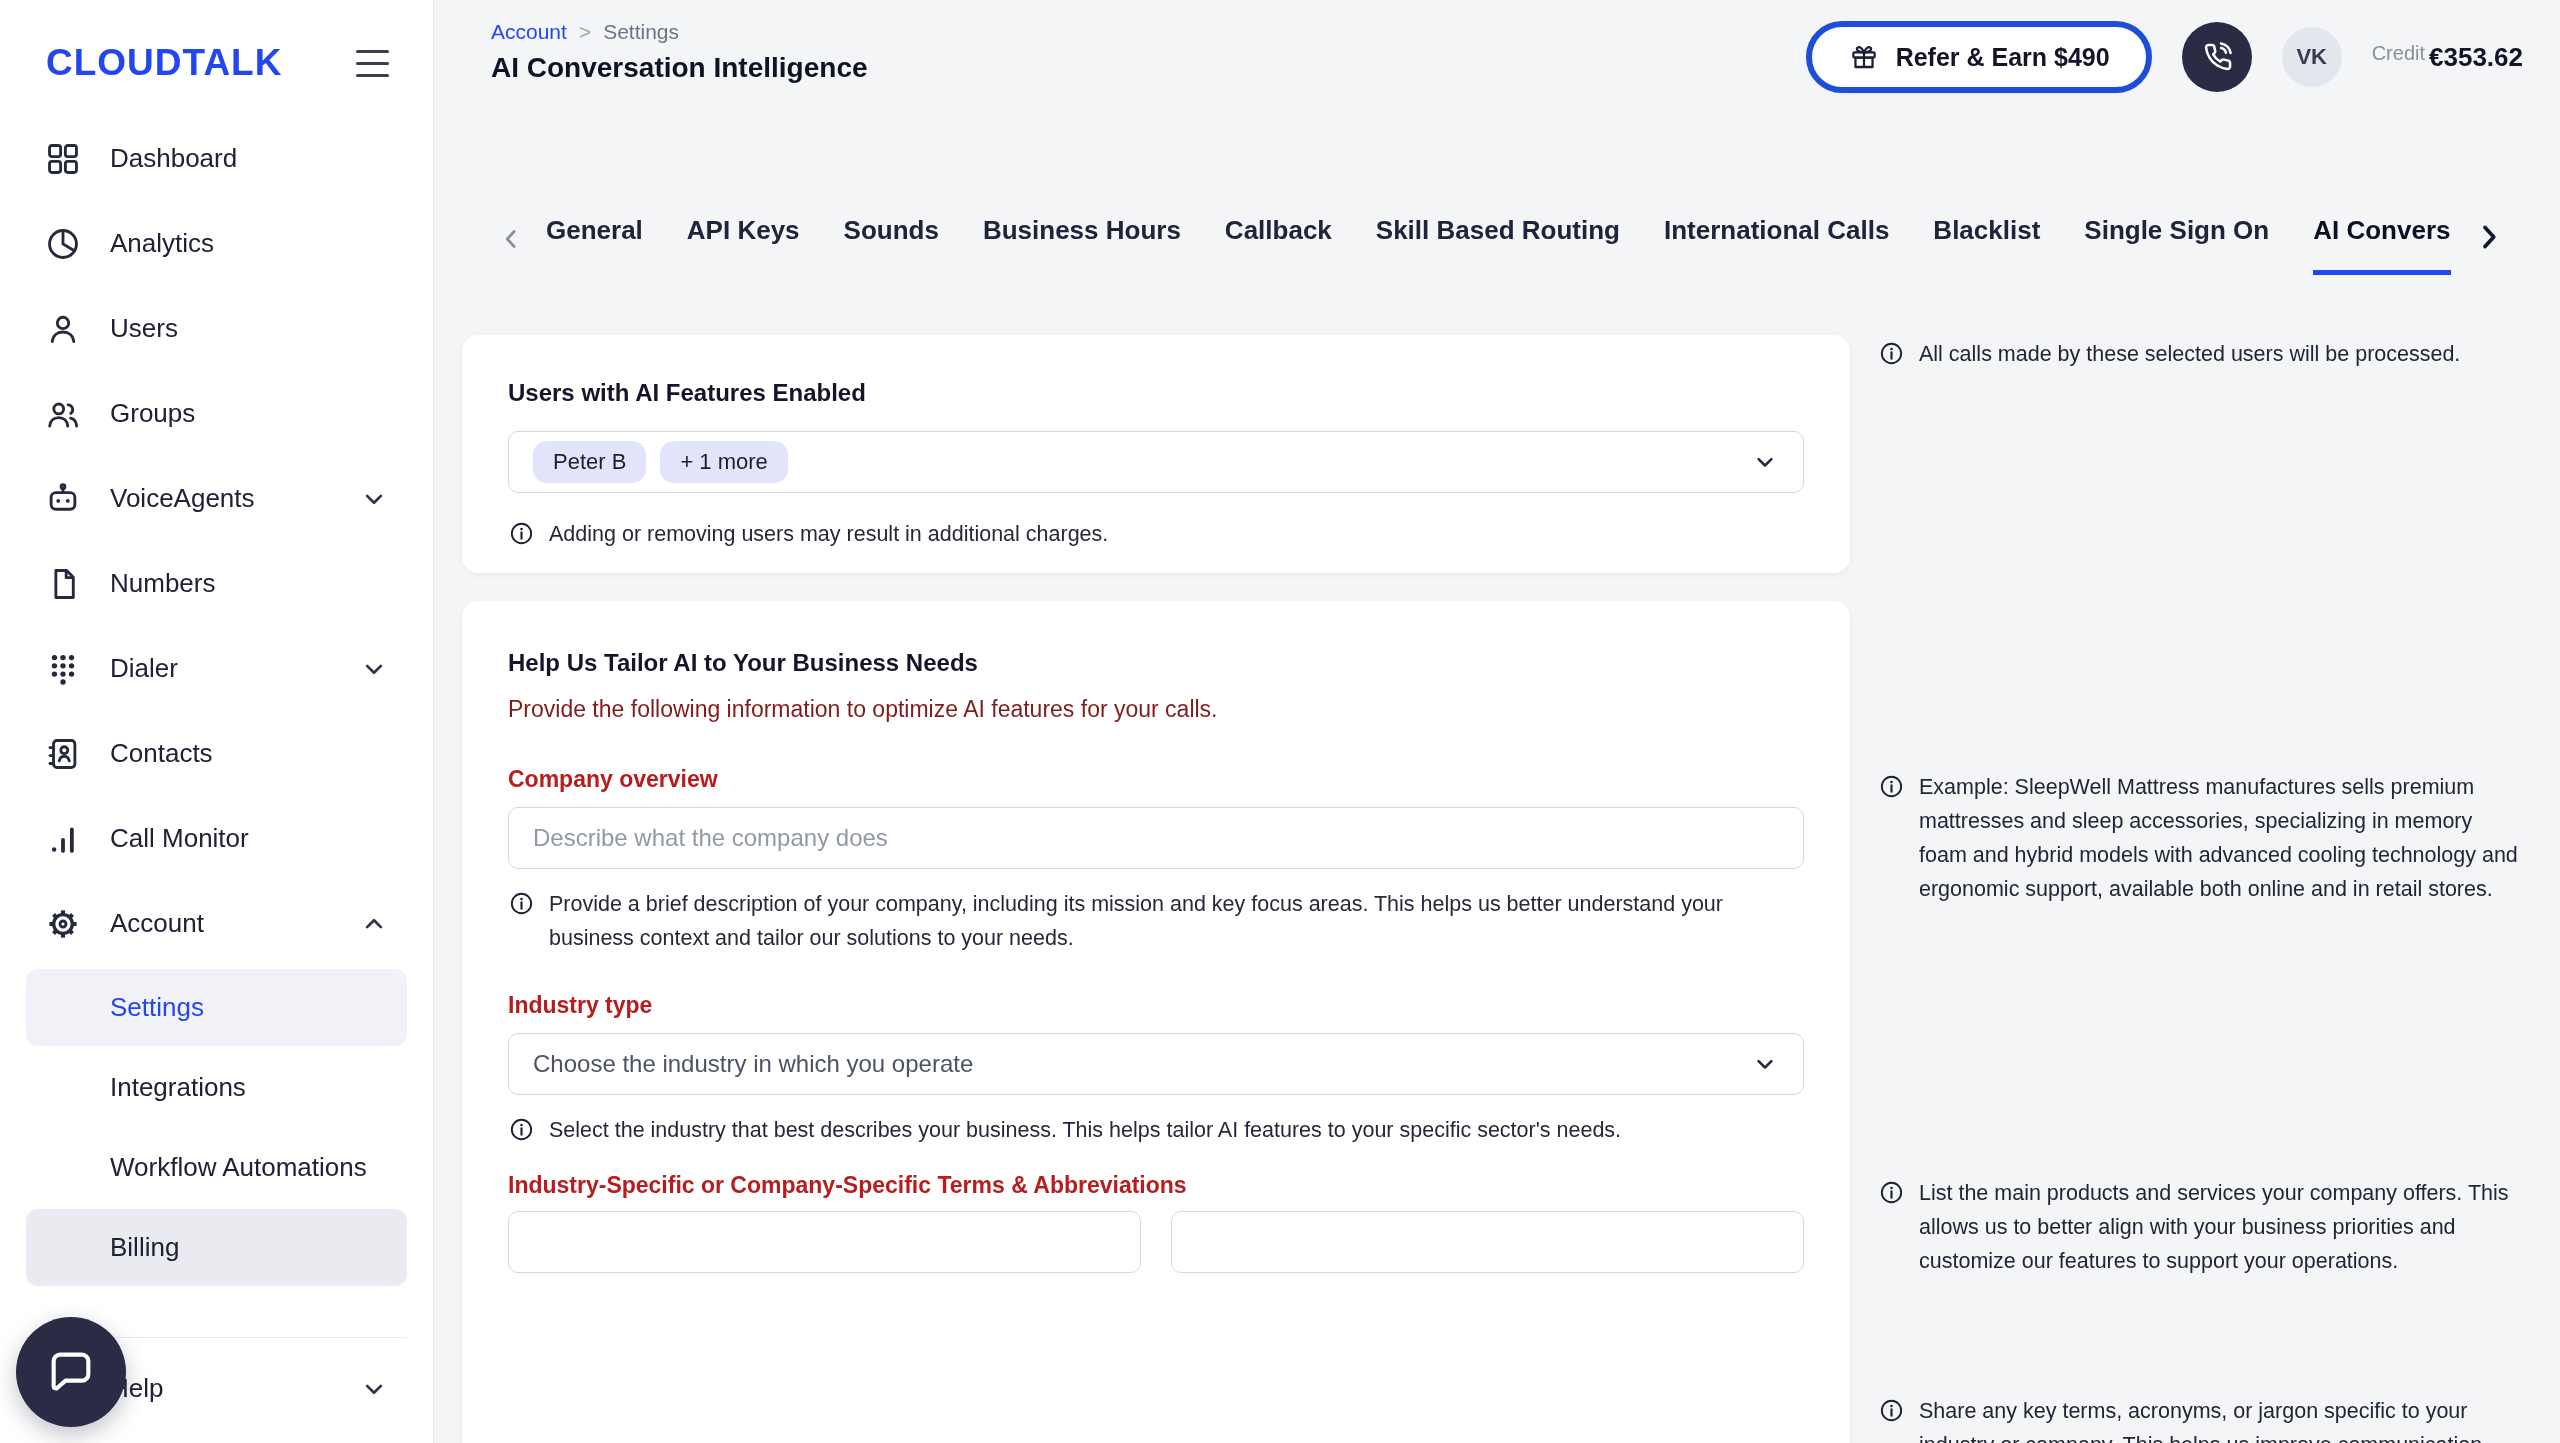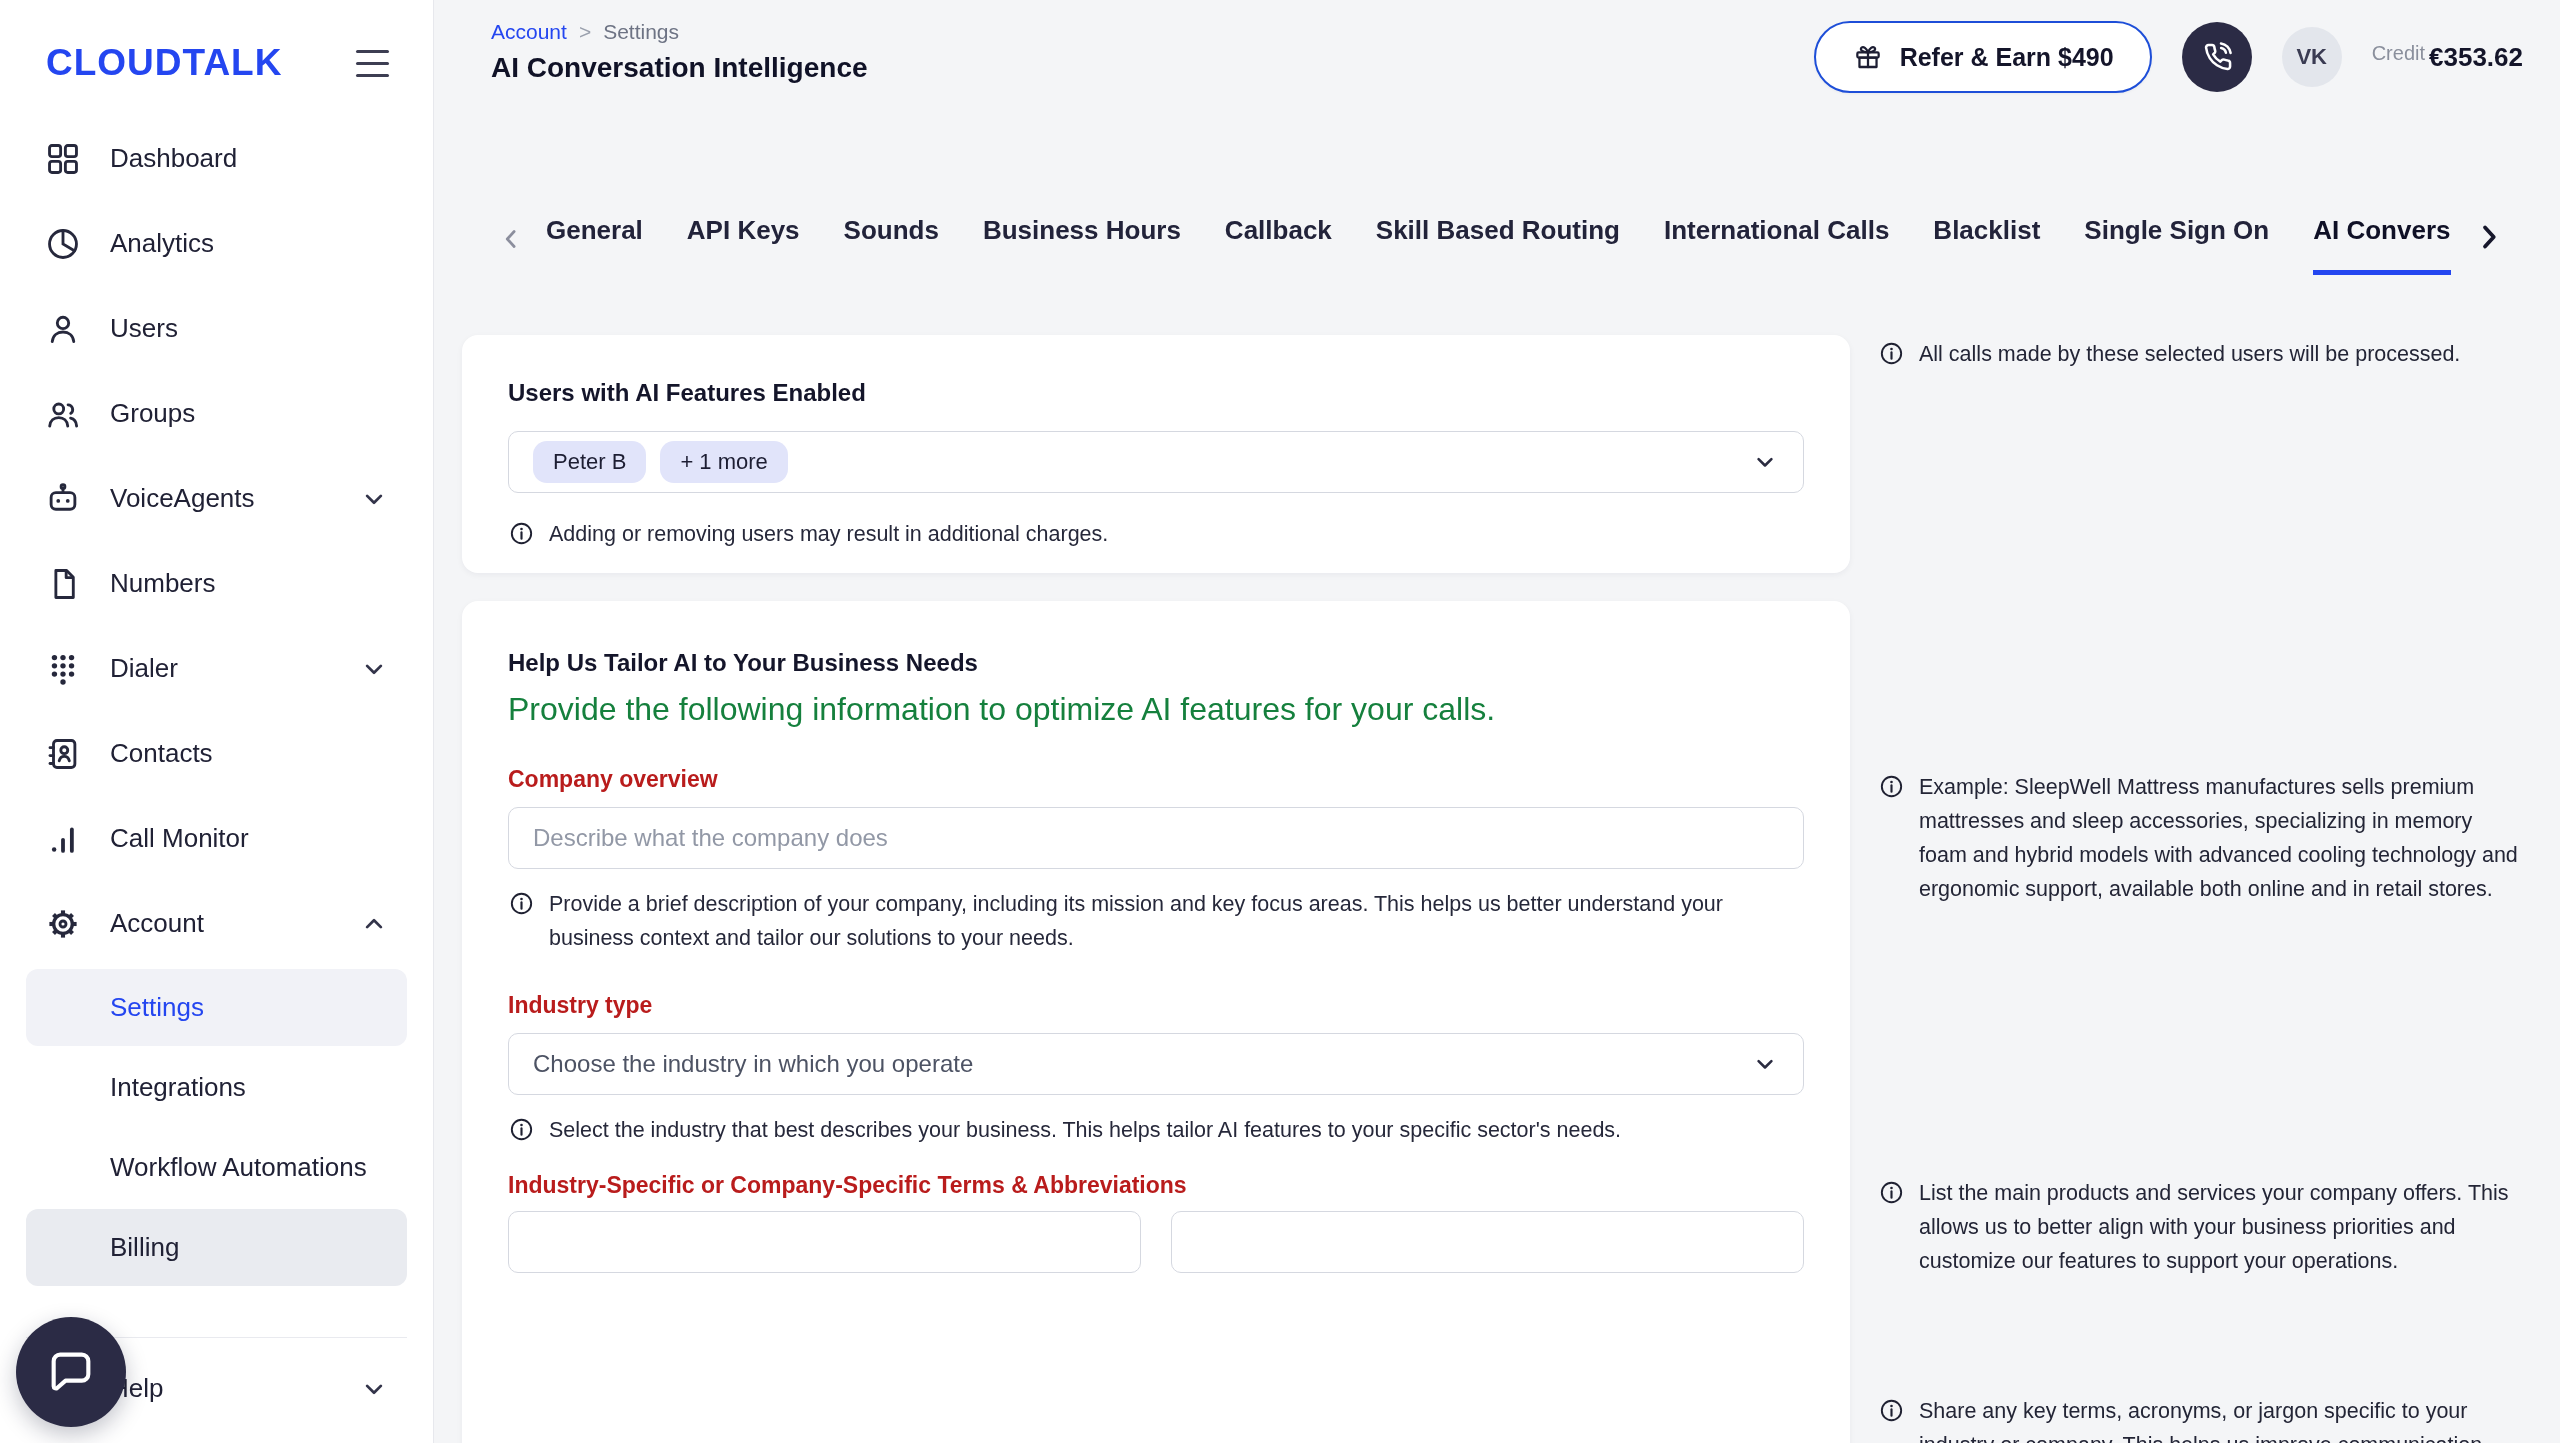--- a/index.html
+++ b/index.html
@@ -25,21 +25,21 @@
   .chat-fab svg{width:52px;height:52px;}
 
   
   .topbar{position:absolute;left:434px;right:0;top:0;height:114px;}
   .crumbs{position:absolute;left:57px;top:20px;font-size:21px;display:flex;gap:12px;align-items:center;}
   .crumb-link{color:#2446f0;cursor:pointer;text-decoration:none;}
   .crumb-sep{color:#9aa0ad;}
   .crumb-current{color:#6d7384;}
   .page-title{position:absolute;left:57px;top:52px;font-size:28px;font-weight:700;color:#101227;}
   .top-right{position:absolute;right:37px;top:21px;height:72px;display:flex;align-items:center;gap:30px;}
-  .refer-btn{display:flex;align-items:center;gap:16px;height:72px;padding:0 36px;background:#fff;border:2px solid #1d4ed8;border-radius:40px;box-shadow:0 1px 3px rgba(16,24,40,.05);font-size:25px;font-weight:600;color:#14152a;cursor:pointer;font-family:inherit;}
+  .refer-btn{display:flex;align-items:center;gap:16px;height:72px;padding:0 36px;background:#fff;border:6px solid #1d4ed8;border-radius:40px;box-shadow:0 1px 3px rgba(16,24,40,.05);font-size:25px;font-weight:600;color:#14152a;cursor:pointer;font-family:inherit;}
   .refer-btn svg{width:32px;height:32px;color:#1d1e33;}
   .phone-fab{width:70px;height:70px;border-radius:50%;background:#2b2b45;display:flex;align-items:center;justify-content:center;cursor:pointer;}
   .phone-fab svg{width:32px;height:32px;}
   .avatar{width:60px;height:60px;border-radius:50%;background:#e3e6ec;display:flex;align-items:center;justify-content:center;font-size:22px;font-weight:700;color:#3a3b52;cursor:pointer;}
   .credit{display:flex;flex-direction:row;justify-content:center;gap:4px;}
   .credit-label{font-size:20px;color:#8a8f9c;}
   .credit-value{font-size:26px;font-weight:700;color:#14152a;}
 
   
   .main{position:absolute;left:434px;top:114px;right:0;bottom:0;}
@@ -50,21 +50,21 @@
   .tab-chev.right{right:52px;top:104px;width:38px;height:38px;color:#16172c;}
   .tabs{position:absolute;left:112px;top:101px;width:1905px;overflow:hidden;display:flex;gap:44px;white-space:nowrap;}
   .tab{font-size:26px;font-weight:600;color:#22233a;padding-bottom:24px;cursor:pointer;flex:none;}
   .tab.active{color:#0f1026;border-bottom:5px solid #2446f0;}
 
   
   .card{position:absolute;background:#fff;border-radius:16px;box-shadow:0 2px 6px rgba(20,24,50,.05);}
   .card-users{left:28px;top:221px;width:1388px;height:238px;padding:42px 46px;}
   .card-tailor{left:28px;top:487px;width:1388px;height:990px;padding:46px;}
   .card-title{font-size:24px;font-weight:700;color:#14152a;line-height:32px;}
-  .card-subtitle{font-size:32px;color:#15803d;line-height:32px;margin-top:14px;}
+  .card-subtitle{font-size:23px;color:#7f1d1d;line-height:32px;margin-top:14px;}
 
   .select-box{display:flex;align-items:center;gap:14px;height:62px;border:1.5px solid #d5d8e0;border-radius:10px;background:#fff;padding:0 24px;cursor:pointer;}
   .select-box .chev{margin-left:auto;width:28px;height:28px;color:#2a2b40;flex:none;}
   .users-select{margin-top:22px;}
   .chip{display:flex;align-items:center;height:42px;padding:0 20px;background:#e1e4fa;border-radius:14px;font-size:22px;color:#1d1e33;cursor:pointer;}
   .note{display:flex;gap:14px;align-items:flex-start;font-size:21.5px;line-height:34px;color:#26283a;}
   .note svg{width:27px;height:27px;flex:none;margin-top:3px;color:#1f2132;}
   .card-users .note{margin-top:24px;}
 
   .field{margin-top:40px;}

